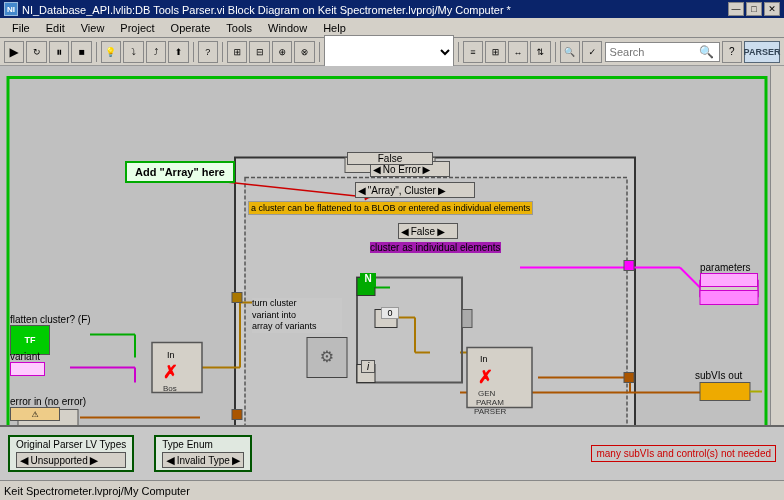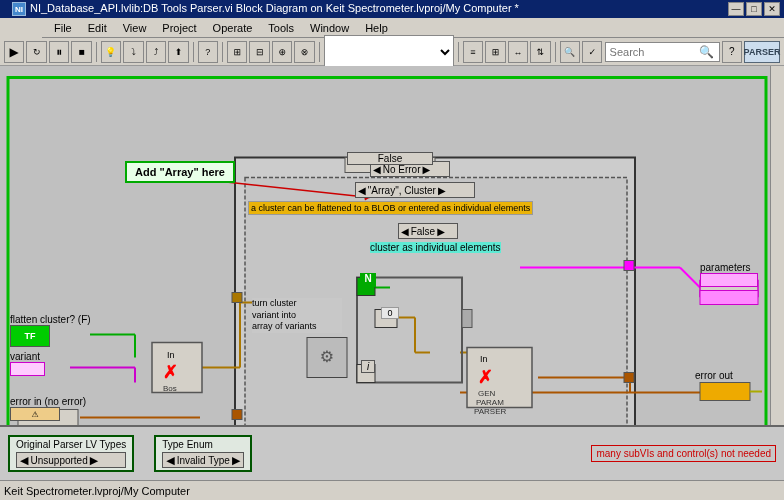--- a/index.html
+++ b/index.html
@@ -19,23 +19,22 @@
       color: white;
       height: 18px;
       display: flex;
       align-items: center;
       justify-content: space-between;
       padding: 0 4px;
       font-size: 11px;
     }
     .title-bar-left {
       display: flex;
-      align-items: flex-start;
+      align-items: flex-end;
       gap: 4px;
-      margin-left: 8px;
     }
     .title-bar-icon {
       width: 14px;
       height: 14px;
       background: #4488cc;
       border: 1px solid #99bbdd;
       font-size: 9px;
       display: flex;
       align-items: center;
       justify-content: center;
@@ -59,21 +58,20 @@
     }
 
     
     .menu-bar {
       background: #d4d0c8;
       height: 20px;
       display: flex;
       align-items: center;
       padding: 0 4px;
       border-bottom: 1px solid #888;
-      margin-left: 42px;
     }
     .menu-item {
       padding: 2px 8px;
       font-size: 11px;
       cursor: pointer;
       color: #000;
     }
 
     
     .toolbar {
@@ -406,25 +404,25 @@
   <div class="bd-dropdown" style="left:398px;top:157px;width:60px;">
     <span>◀</span>
     <span style="margin:0 2px;">False</span>
     <span>▶</span>
   </div>
 
   <div class="case-label" style="position:absolute;left:347px;top:86px;width:86px;text-align:center;font-size:10px;">
     <span>False</span>
   </div>
 
-  <div style="position:absolute;left:370px;top:176px;font-size:10px;background:#5eead4;">cluster as individual elements</div>
+  <div style="position:absolute;left:370px;top:176px;font-size:10px;background:#a21caf;">cluster as individual elements</div>
 
   <div style="position:absolute;left:10px;top:248px;font-size:10px;">
     <div>flatten cluster? (F)</div>
-    <div style="border:1px solid #555;background:#00cc00;width:40px;height:22px;display:flex;align-items:center;justify-content:center;">
+    <div style="border:1px solid #555;background:#00cc00;width:40px;height:30px;display:flex;align-items:center;justify-content:center;">
       <span style="font-size:9px;color:white;font-weight:bold;">TF</span>
     </div>
   </div>
 
   <div style="position:absolute;left:10px;top:285px;font-size:10px;">
     <div>variant</div>
     <div style="border:1px solid #cc00cc;background:#ffccff;width:35px;height:14px;"></div>
   </div>
 
   <div style="position:absolute;left:10px;top:330px;font-size:10px;">
@@ -445,21 +443,21 @@
   <div style="position:absolute;left:381px;top:241px;font-size:9px;background:#e8e8e8;width:18px;text-align:center;border:1px solid #999;">0</div>
 
   <div style="position:absolute;left:361px;top:294px;font-size:10px;font-style:italic;background:#d4d0c8;width:14px;text-align:center;border:1px solid #555;">i</div>
 
   <div style="position:absolute;left:700px;top:196px;font-size:10px;">
     <div style="color:#000;">parameters</div>
     <div style="background:#ffaaff;border:1px solid #cc00cc;height:14px;width:58px;"></div>
   </div>
 
   <div style="position:absolute;left:695px;top:304px;font-size:10px;">
-    <div>error out</div>
+    <div>subVIs out</div>
   </div>
 
   <div class="scrollbar-v"></div>
   <div class="scrollbar-h"></div>
 
 </div>
 
 <div class="bottom-bar">
 
   <div style="border:2px solid #005500;background:#e0e8e0;padding:2px 6px;">

